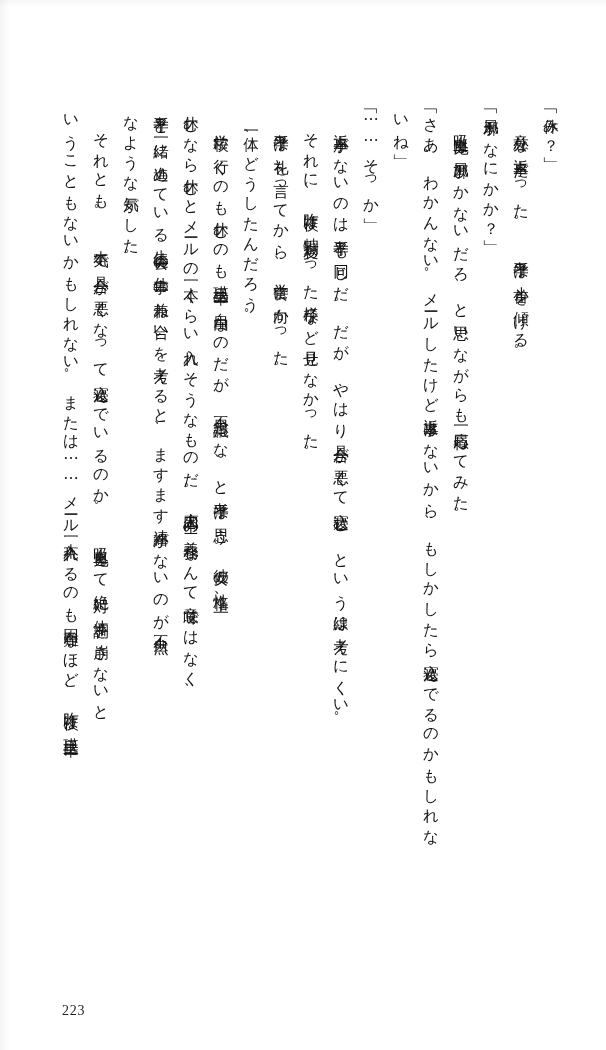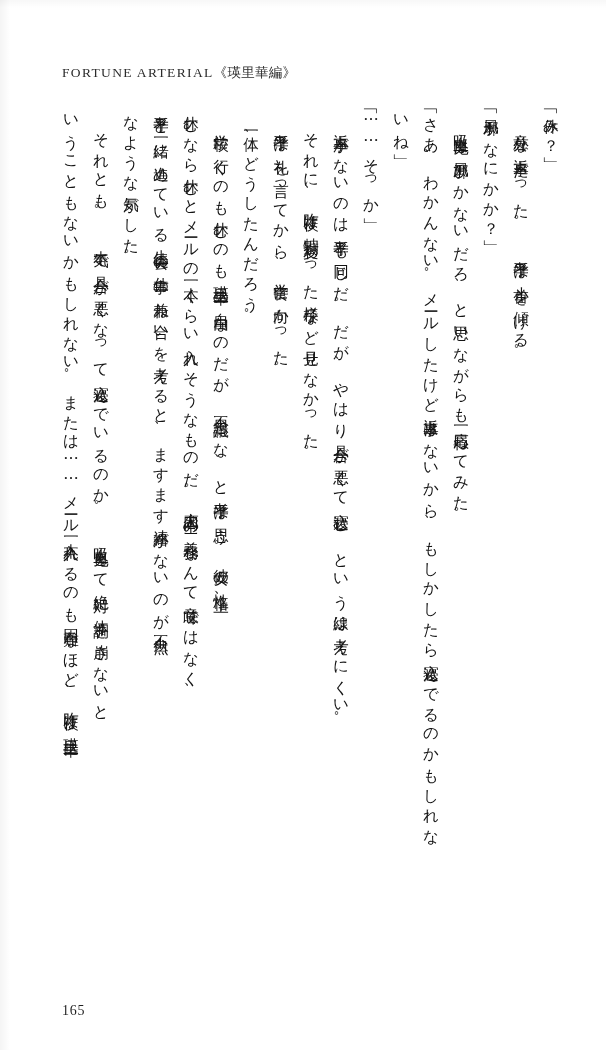--- a/index.html
+++ b/index.html
@@ -86,23 +86,20 @@
     pointer-events: none;
   }
 </style>
 </head>
 <body>
 
 <div class="page">
   <div class="scan-edge-left"></div>
   <div class="scan-edge-top"></div>
 
-  <div class="running-head">
-    <span class="rh-title">FORTUNE ARTERIAL</span><span class="rh-sub">《瑛里華編》</span>
-  </div>
 
   <div class="body-area">
     <div class="vcol">「休み？」</div>
     <div class="vcol">　意外な返事だった。　孝平は小首を傾げる。</div>
     <div class="vcol">「風邪かなにかか？」</div>
     <div class="vcol">　吸血鬼は風邪ひかないだろ、と思いながらも一応尋ねてみた。</div>
     <div class="vcol">「さあ、わかんない。メールしたけど返事はないから、もしかしたら寝込んでるのかもしれな</div>
     <div class="vcol">いね」</div>
     <div class="vcol">「……そっか」</div>
     <div class="vcol">　返事がないのは孝平も同じだ。だが、やはり具合が悪くて寝込む、という線は考えにくい。</div>
@@ -110,14 +107,14 @@
     <div class="vcol">　孝平は礼を言ってから、学食に向かった。</div>
     <div class="vcol">　一体、どうしたんだろう。</div>
     <div class="vcol">　学校に行くのも休むのも瑛里華の自由なのだが、不思議だな、と孝平は思う。彼女の性格上、</div>
     <div class="vcol">休むなら休むとメールの一本くらい入れそうなものだ。恋人同士の義務なんて意味ではなく、</div>
     <div class="vcol">孝平と一緒に進めている生徒会の仕事の兼ね合いを考えると、ますます連絡がないのが不自然</div>
     <div class="vcol">なような気がした。</div>
     <div class="vcol">　それとも。　本気で具合が悪くなって寝込んでいるのか。　吸血鬼とて絶対に体調を崩さないと</div>
     <div class="vcol">いうこともないかもしれない。または……メール一本入れるのも困難なほど、昨夜は瑛里華に</div>
   </div>
 
-  <div class="folio">165</div>
+  <div class="folio">223</div>
 </div>
 
 </body></html>

